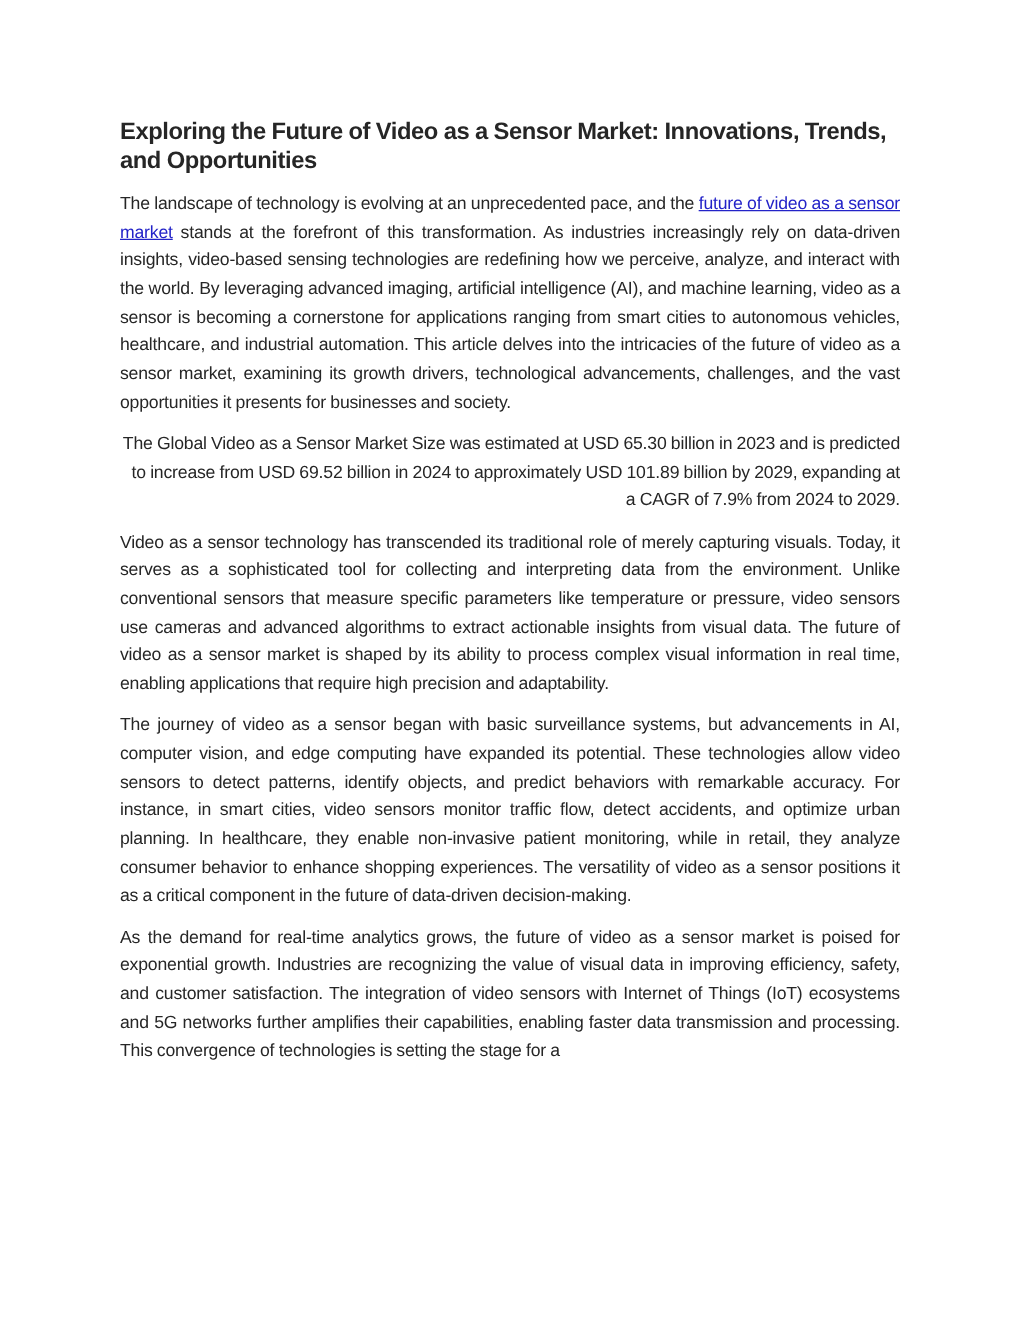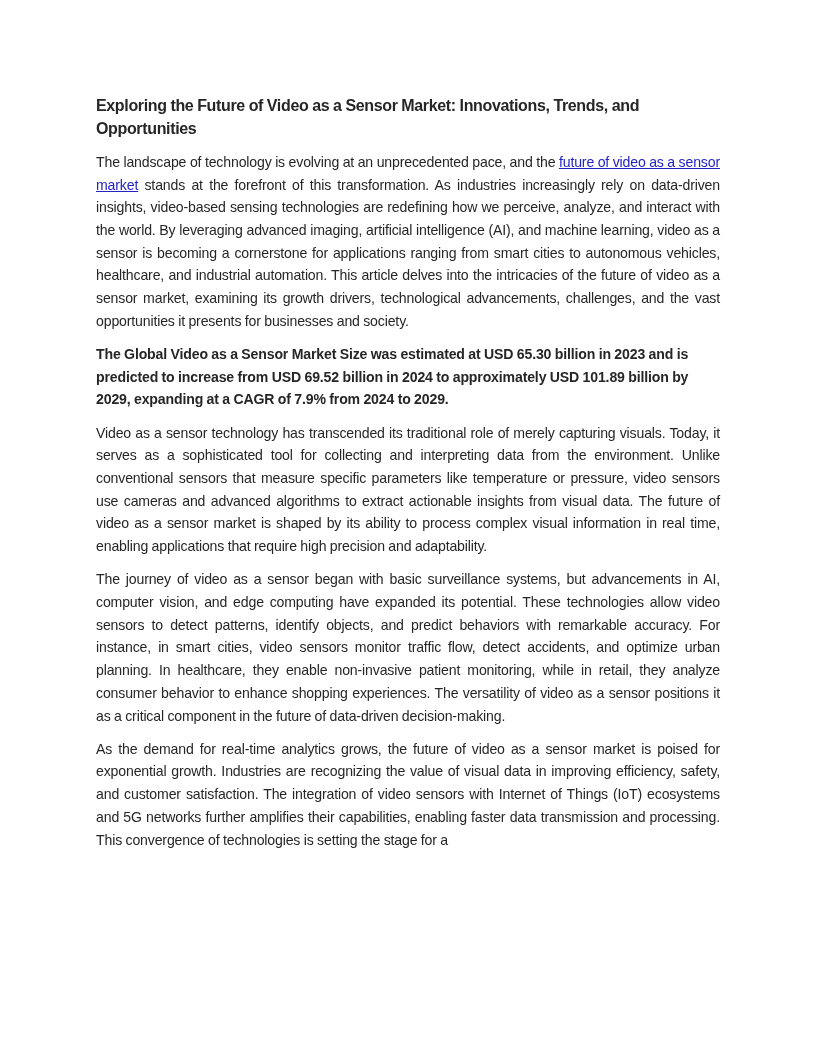--- a/index.html
+++ b/index.html
@@ -22,30 +22,29 @@
       font-size: 14.1px;
       line-height: 22.7px;
       color: #262626;
       letter-spacing: -0.15px;
       word-spacing: -0.3px;
     }
     .heading {
       font-weight: bold;
       margin: 0 0 10.5px 0;
       text-align: left;
-      font-size: 16px;
+      font-size: 19px;
       letter-spacing: -0.35px;
     }
     .para {
       margin: 0 0 10.5px 0;
       text-align: justify;
     }
     .para.left {
-      text-align: left;
-      font-weight: bold;
+      text-align: right;
     }
     .link {
       color: #1a0dab;
       color: #2323c8;
       text-decoration: underline;
     }
   </style>
 </head>
 <body>
 

